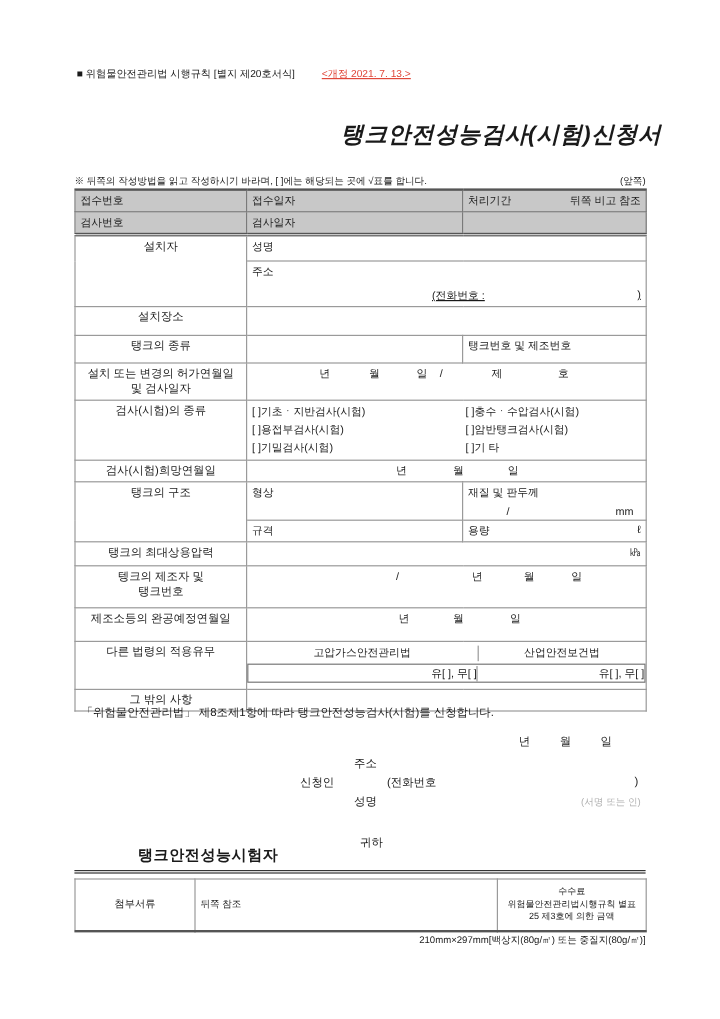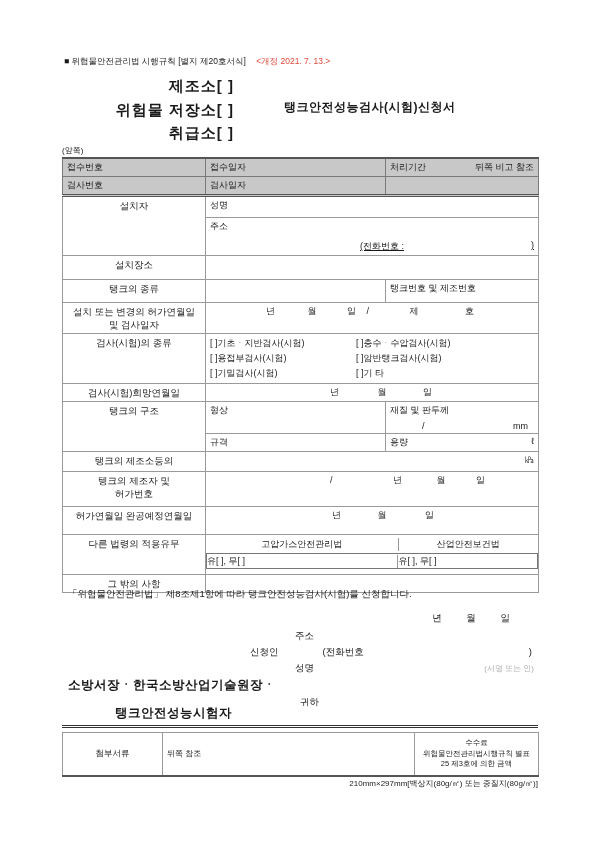--- a/index.html
+++ b/index.html
@@ -2,48 +2,48 @@
 <html><head>
 <meta charset="utf-8">
 <style>
   * { margin:0; padding:0; box-sizing:border-box; }
   html,body { background:#ffffff; }
   .page { position:relative; width:600px; height:849px; background:#fff;
           font-family:"Liberation Sans", sans-serif; color:#1a1a1a; overflow:hidden; }
 
   
   .regline { position:absolute; left:64px; top:56px; font-size:8.5px; white-space:nowrap; }
-  .regline .rev { color:#e0483a; margin-left:8px; }
+  .regline .rev { color:#e0483a; margin-left:20px;text-decoration:underline; }
   .titles { position:absolute; left:62px; top:74px; width:476px; height:72px; }
   .fac { width:172px; text-align:right; font-weight:bold; font-size:15px; line-height:23.5px; letter-spacing:1px; }
-  .main-title { position:absolute; left:222px; top:25px; font-weight:bold; font-size:12px; white-space:nowrap; letter-spacing:0.5px; }
+  .main-title { position:absolute; left:222px; top:25px; font-weight:bold; font-size:19px; white-space:nowrap; letter-spacing:0.5px;font-style:italic; }
   .noteline { position:absolute; left:62px; top:145px; width:476px; display:flex; justify-content:space-between; font-size:8px; }
 
   
   table.main { position:absolute; left:62px; top:157px; width:476px; border-collapse:collapse;
                table-layout:fixed; font-size:9px; border:1px solid #777; }
   table.main col.c1 { width:143px; } table.main col.c2 { width:180px; } table.main col.c3 { width:153px; }
   table.main td { border:1px solid #9a9a9a; padding:2px 4px; vertical-align:top; }
   tr.ghead td { background:#c8c8c8; border:1px solid #7a7a7a; vertical-align:middle; }
   tr.ghead:first-child td { border-top:2px solid #555; }
   tr.gsep td { border-bottom:3px double #555; }
   td.lab { text-align:center; vertical-align:middle; font-size:9.5px; padding:1px 2px; line-height:13px; }
   .between { display:flex; justify-content:space-between; }
   .phoneline { display:flex; justify-content:space-between; padding-left:150px; margin-top:7px;text-decoration:underline; }
   td.mid { vertical-align:middle; }
   td.mid span { display:inline-block; }
   .optrow { display:flex; line-height:15px; }
-  .optrow span:first-child { width:146px; }
+  .optrow span:first-child { width:178px; }
   .mmline { display:flex; justify-content:space-between; padding:4px 6px 0 32px; }
   .unitcell { text-align:right; vertical-align:middle; padding-right:4px; }
   .laws-cell { padding:0 !important; }
   .laws-head { display:flex; height:18px; align-items:center; text-align:center; }
   .laws-head span:first-child { width:58%; border-right:1px solid #999; }
   .laws-head span:last-child { width:42%; }
-  .laws-body { display:flex; border:1px solid #777; height:16px; align-items:center; text-align:left; }
+  .laws-body { display:flex; border:1px solid #777; height:16px; align-items:center; text-align:right; }
   .laws-body span:first-child { width:58%; border-right:1px solid #999; }
   .laws-body span:last-child { width:42%; }
 
   .decl { position:absolute; left:68px; top:588px; font-size:9.5px; }
 
   
   .sig-line { position:absolute; left:62px; width:476px; font-size:9.5px; display:flex; }
   .sig-date { position:absolute; left:62px; top:612px; width:476px; text-align:right; font-size:9.5px; padding-right:28px; }
   .sig-date span { margin-left:22px; }
   .graynote { color:#b0b0b0; font-size:8px; margin-left:auto; padding-right:4px; align-self:center; }
@@ -62,29 +62,25 @@
 <body>
 
 <div class="page">
 
   <div class="regline">
     <span>■ 위험물안전관리법 시행규칙 [별지 제20호서식]</span>
     <span class="rev">&lt;개정 2021. 7. 13.&gt;</span>
   </div>
 
   <div class="titles">
-    <div class="fac">
-      <div>제조소[ ]</div>
-      <div>위험물 저장소[ ]</div>
-      <div>취급소[ ]</div>
-    </div>
     <div class="main-title">탱크안전성능검사(시험)신청서</div>
   </div>
 
   <div class="noteline">
+    <span>※ 뒤쪽의 작성방법을 읽고 작성하시기 바라며, [ ]에는 해당되는 곳에 √표를 합니다.</span>
     <span>(앞쪽)</span>
   </div>
 
   <table class="main">
     <colgroup>
         <col class="c1">
         <col class="c2">
         <col class="c3">
       </colgroup>
     <tbody>
@@ -186,39 +182,39 @@
         <td><span>규격</span></td>
         <td>
           <div class="between">
             <span>용량</span>
             <span>ℓ</span>
           </div>
         </td>
       </tr>
 
       <tr style="height:20px">
-        <td class="lab"><span>탱크의 제조소등의</span></td>
+        <td class="lab"><span>탱크의 최대상용압력</span></td>
         <td colspan="2" class="unitcell"><span>㎪</span></td>
       </tr>
 
       <tr style="height:35px">
         <td class="lab">
           <div>텡크의 제조자 및</div>
-          <div>허가번호</div>
+          <div>탱크번호</div>
         </td>
         <td colspan="2" class="mid">
           <span style="margin-left:120px">/</span>
           <span style="margin-left:58px">년</span>
           <span style="margin-left:32px">월</span>
           <span style="margin-left:28px">일</span>
         </td>
       </tr>
 
       <tr style="height:28px">
-        <td class="lab"><span>허가연월일 완공예정연월일</span></td>
+        <td class="lab"><span>제조소등의 완공예정연월일</span></td>
         <td colspan="2" class="mid">
           <span style="margin-left:122px">년</span>
           <span style="margin-left:34px">월</span>
           <span style="margin-left:36px">일</span>
         </td>
       </tr>
 
       <tr style="height:40px">
         <td class="lab"><span>다른 법령의 적용유무</span></td>
         <td colspan="2" class="laws-cell">
@@ -256,21 +252,20 @@
     <span style="margin-left:188px">신청인</span>
     <span style="margin-left:44px">(전화번호</span>
     <span style="margin-left:auto;padding-right:6px">)</span>
   </div>
 
   <div class="sig-line" style="top:662px">
     <span style="margin-left:233px">성명</span>
     <span class="graynote">(서명 또는 인)</span>
   </div>
 
-  <div class="to-bold" style="top:677px">소방서장ㆍ한국소방산업기술원장ㆍ</div>
   <div class="sig-line" style="top:696px">
     <span style="margin-left:238px">귀하</span>
   </div>
   <div class="to-bold" style="top:705px;left:115px">탱크안전성능시험자</div>
 
   <div class="dblrule"></div>
 
   <table class="foot">
     <colgroup>
         <col style="width:100px">

